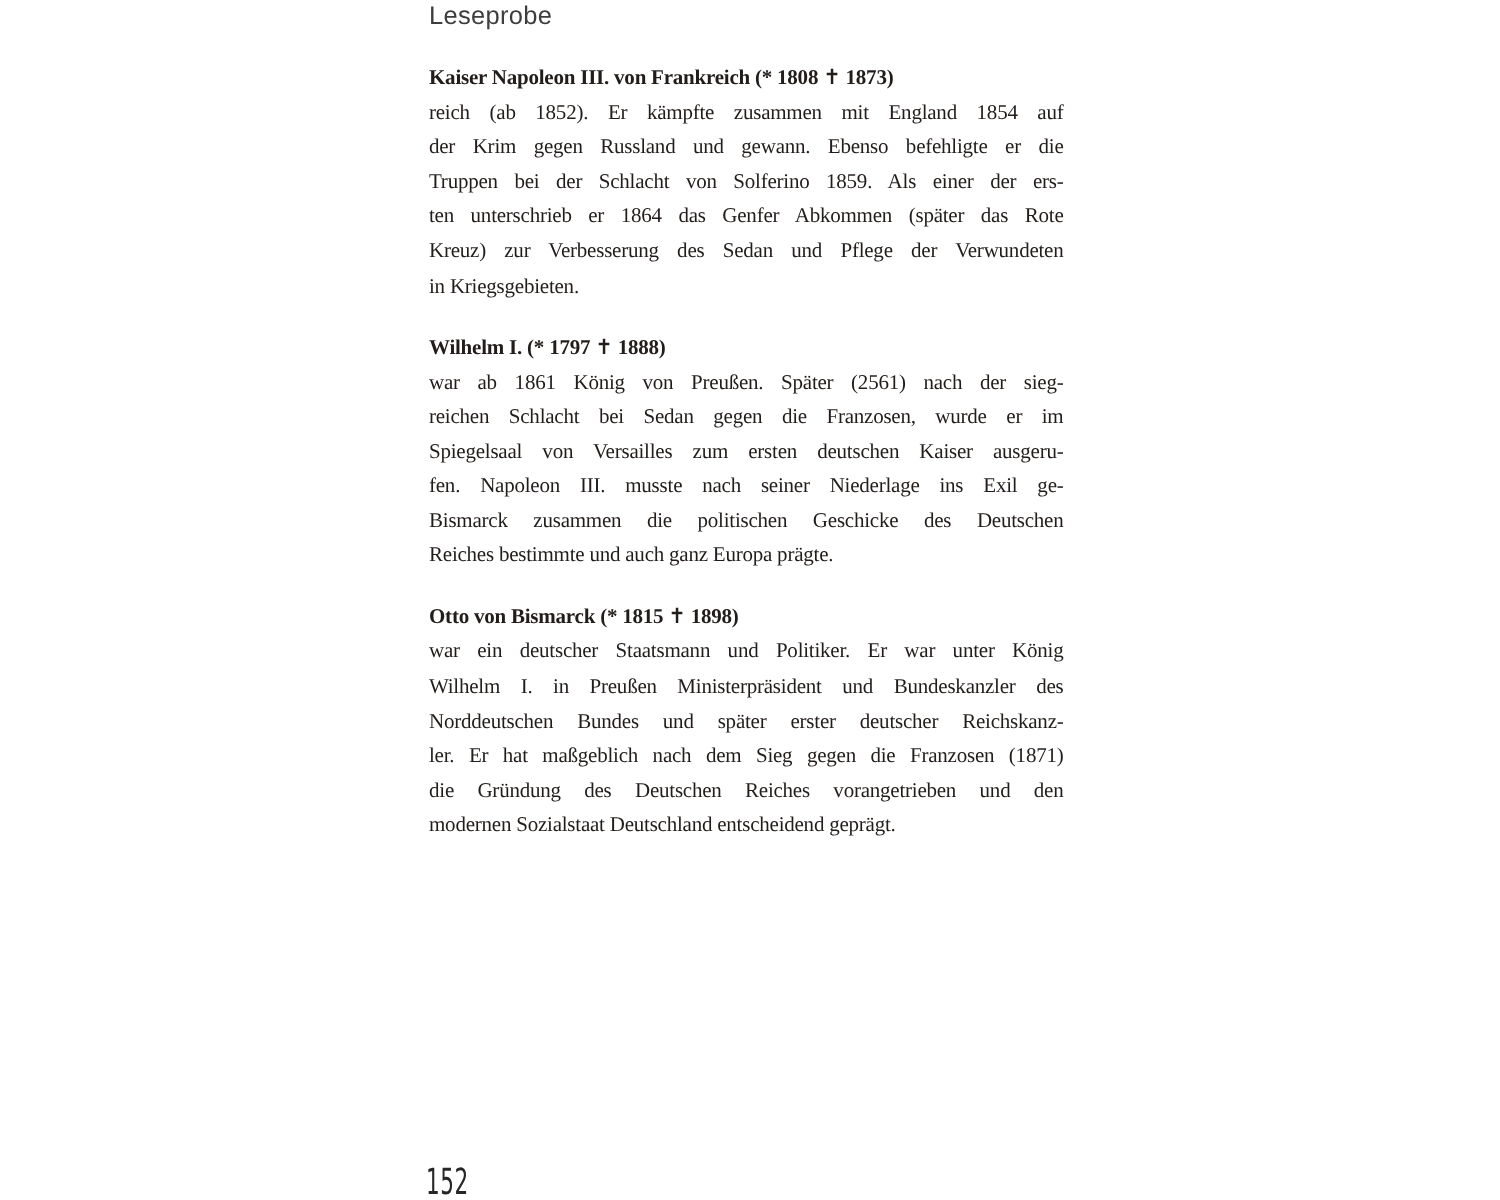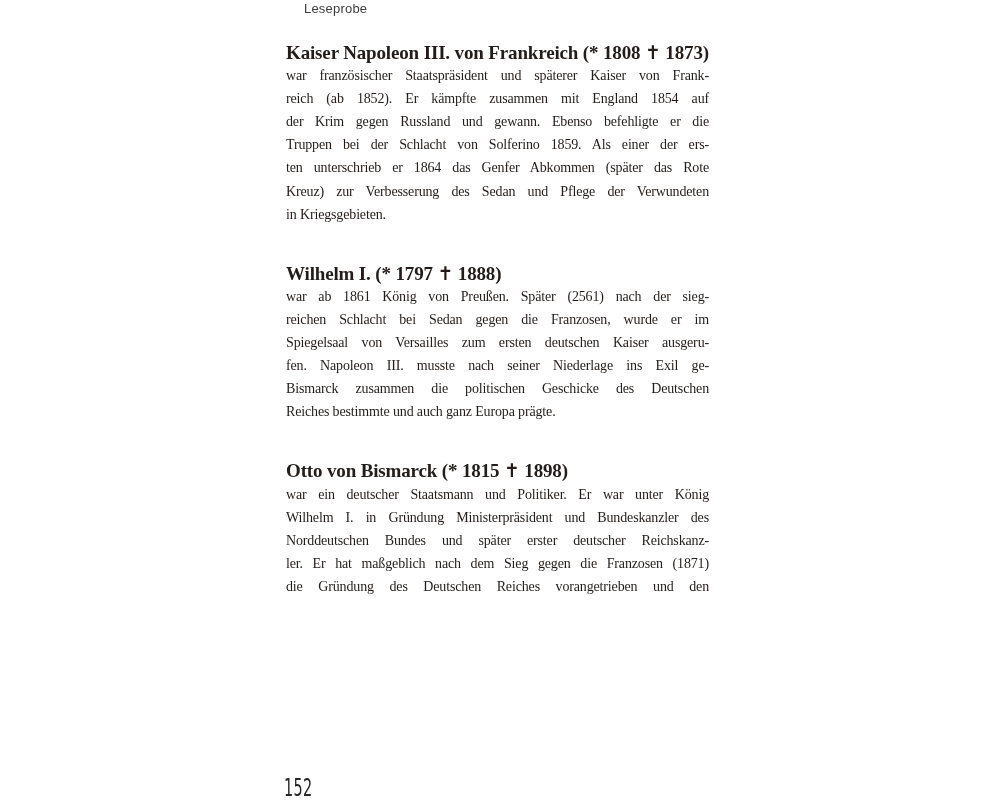--- a/index.html
+++ b/index.html
@@ -8,44 +8,44 @@
     background: #ffffff;
   }
   body {
     width: 1000px;
     height: 800px;
     position: relative;
     overflow: hidden;
   }
   .header-label {
     position: absolute;
-    left: 304px;
+    left: 286px;
     top: 1px;
     font-family: "Liberation Sans", sans-serif;
-    font-size: 13px;
+    font-size: 17px;
     color: #3d3d3d;
     letter-spacing: 0.2px;
   }
   .text-column {
     position: absolute;
     left: 286px;
     top: 41px;
     width: 423px;
     font-family: "Liberation Serif", "DejaVu Serif", "DejaVu Sans", serif;
     font-size: 14px;
     line-height: 23.1px;
     color: #221d1a;
     letter-spacing: -0.15px;
   }
   .entry + .entry {
-    margin-top: 36px;
+    margin-top: 18px;
   }
   .entry-heading {
     margin: 0;
-    font-size: 19px;
+    font-size: 14px;
     font-weight: bold;
     line-height: 23.1px;
     text-align: left;
   }
   .body-line {
     text-align: justify;
     -moz-text-align-last: justify;
     text-align-last: justify;
   }
   .body-line.last-line {
@@ -66,40 +66,40 @@
   }
 </style>
 </head>
 <body>
 
 <div class="header-label">Leseprobe</div>
 
 <div class="text-column">
     <section class="entry">
       <h2 class="entry-heading">Kaiser Napoleon III. von Frankreich (* 1808 ✝ 1873)</h2>
-      <div class="body-line">war französischer Staatspräsident und späterer Kaiser von Frank-</div>
       <div class="body-line">reich (ab 1852). Er kämpfte zusammen mit England 1854 auf</div>
       <div class="body-line">der Krim gegen Russland und gewann. Ebenso befehligte er die</div>
       <div class="body-line">Truppen bei der Schlacht von Solferino 1859. Als einer der ers-</div>
       <div class="body-line">ten unterschrieb er 1864 das Genfer Abkommen (später das Rote</div>
       <div class="body-line">Kreuz) zur Verbesserung des Sedan und Pflege der Verwundeten</div>
       <div class="body-line last-line">in Kriegsgebieten.</div>
     </section>
     <section class="entry">
       <h2 class="entry-heading">Wilhelm I. (* 1797 ✝ 1888)</h2>
       <div class="body-line">war ab 1861 König von Preußen. Später (2561) nach der sieg-</div>
       <div class="body-line">reichen Schlacht bei Sedan gegen die Franzosen, wurde er im</div>
       <div class="body-line">Spiegelsaal von Versailles zum ersten deutschen Kaiser ausgeru-</div>
       <div class="body-line">fen. Napoleon III. musste nach seiner Niederlage ins Exil ge-</div>
       <div class="body-line">Bismarck zusammen die politischen Geschicke des Deutschen</div>
       <div class="body-line last-line">Reiches bestimmte und auch ganz Europa prägte.</div>
     </section>
     <section class="entry">
       <h2 class="entry-heading">Otto von Bismarck (* 1815 ✝ 1898)</h2>
       <div class="body-line">war ein deutscher Staatsmann und Politiker. Er war unter König</div>
-      <div class="body-line">Wilhelm I. in Gründung Ministerpräsident und Bundeskanzler des</div>
+      <div class="body-line">Wilhelm I. in Preußen Ministerpräsident und Bundeskanzler des</div>
       <div class="body-line">Norddeutschen Bundes und später erster deutscher Reichskanz-</div>
       <div class="body-line">ler. Er hat maßgeblich nach dem Sieg gegen die Franzosen (1871)</div>
       <div class="body-line">die Gründung des Deutschen Reiches vorangetrieben und den</div>
+      <div class="body-line last-line">modernen Sozialstaat Deutschland entscheidend geprägt.</div>
     </section>
   </div>
 
 <div class="page-number">152</div>
 
 </body></html>

